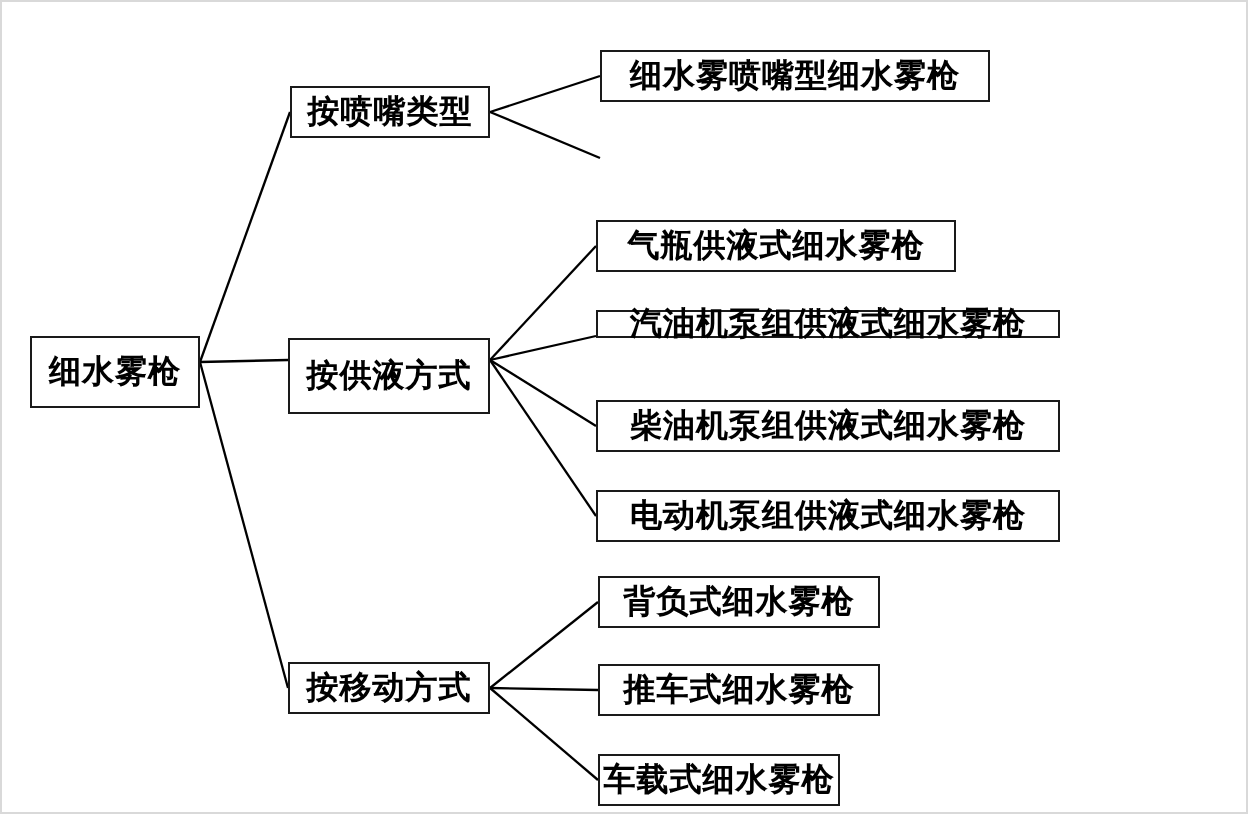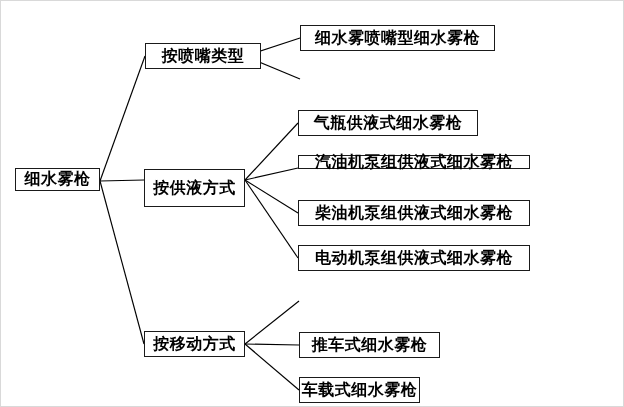--- a/index.html
+++ b/index.html
@@ -77,25 +77,25 @@
         <line x1="245" y1="180" x2="298" y2="123"></line>
         <line x1="245" y1="180" x2="298" y2="168"></line>
         <line x1="245" y1="180" x2="298" y2="213"></line>
         <line x1="245" y1="180" x2="298" y2="258"></line>
         <line x1="245" y1="344" x2="299" y2="301"></line>
         <line x1="245" y1="344" x2="299" y2="345"></line>
         <line x1="245" y1="344" x2="299" y2="390"></line>
       </g>
   </svg>
 
-  <div class="node node-root" style="left: 15px; top: 168px; width: 85px; height: 23px;">
+  <div class="node node-root" style="left: 15px; top: 168px; width: 85px; height: 36px;">
     <span>细水雾枪</span>
   </div>
 
-  <div class="node node-branch" style="left: 145px; top: 43px; width: 116px; height: 26px;">
+  <div class="node node-branch" style="left: 145px; top: 43px; width: 100px; height: 26px;">
     <span>按喷嘴类型</span>
   </div>
   <div class="node node-leaf" style="left: 300px; top: 25px; width: 195px; height: 26px;">
     <span>细水雾喷嘴型细水雾枪</span>
   </div>
 
   <div class="node node-branch" style="left: 144px; top: 153px; width: 101px; height: 38px; margin-top: 16px;">
     <span>按供液方式</span>
   </div>
   <div class="node node-leaf" style="left: 298px; top: 110px; width: 180px; height: 26px;">
@@ -107,20 +107,23 @@
   <div class="node node-leaf" style="left: 298px; top: 200px; width: 232px; height: 26px;">
     <span>柴油机泵组供液式细水雾枪</span>
   </div>
   <div class="node node-leaf" style="left: 298px; top: 245px; width: 232px; height: 26px;">
     <span>电动机泵组供液式细水雾枪</span>
   </div>
 
   <div class="node node-branch" style="left: 144px; top: 331px; width: 101px; height: 26px;">
     <span>按移动方式</span>
   </div>
+  <div class="node node-leaf" style="left: 299px; top: 288px; width: 141px; height: 26px;">
+    <span>背负式细水雾枪</span>
+  </div>
   <div class="node node-leaf" style="left: 299px; top: 332px; width: 141px; height: 26px;">
     <span>推车式细水雾枪</span>
   </div>
   <div class="node node-leaf" style="left: 299px; top: 377px; width: 121px; height: 26px;">
     <span>车载式细水雾枪</span>
   </div>
 
   <div class="frame-border"></div>
 </div>
 

